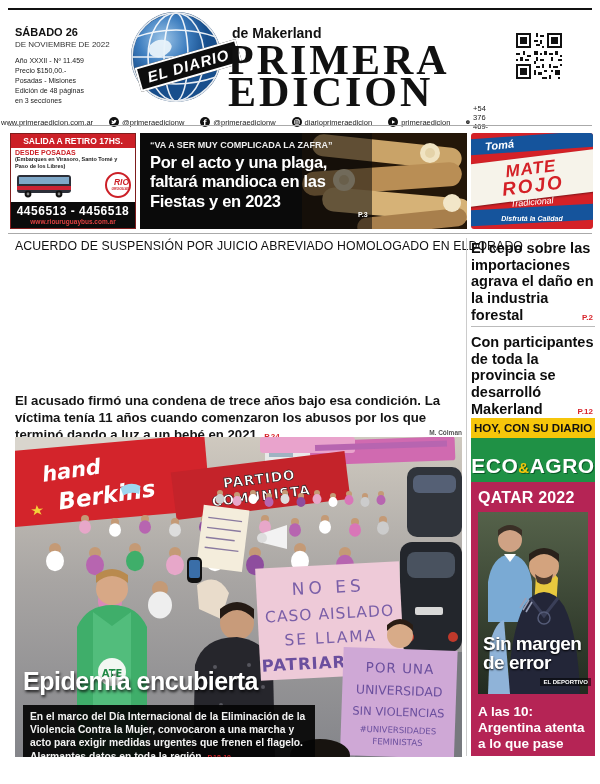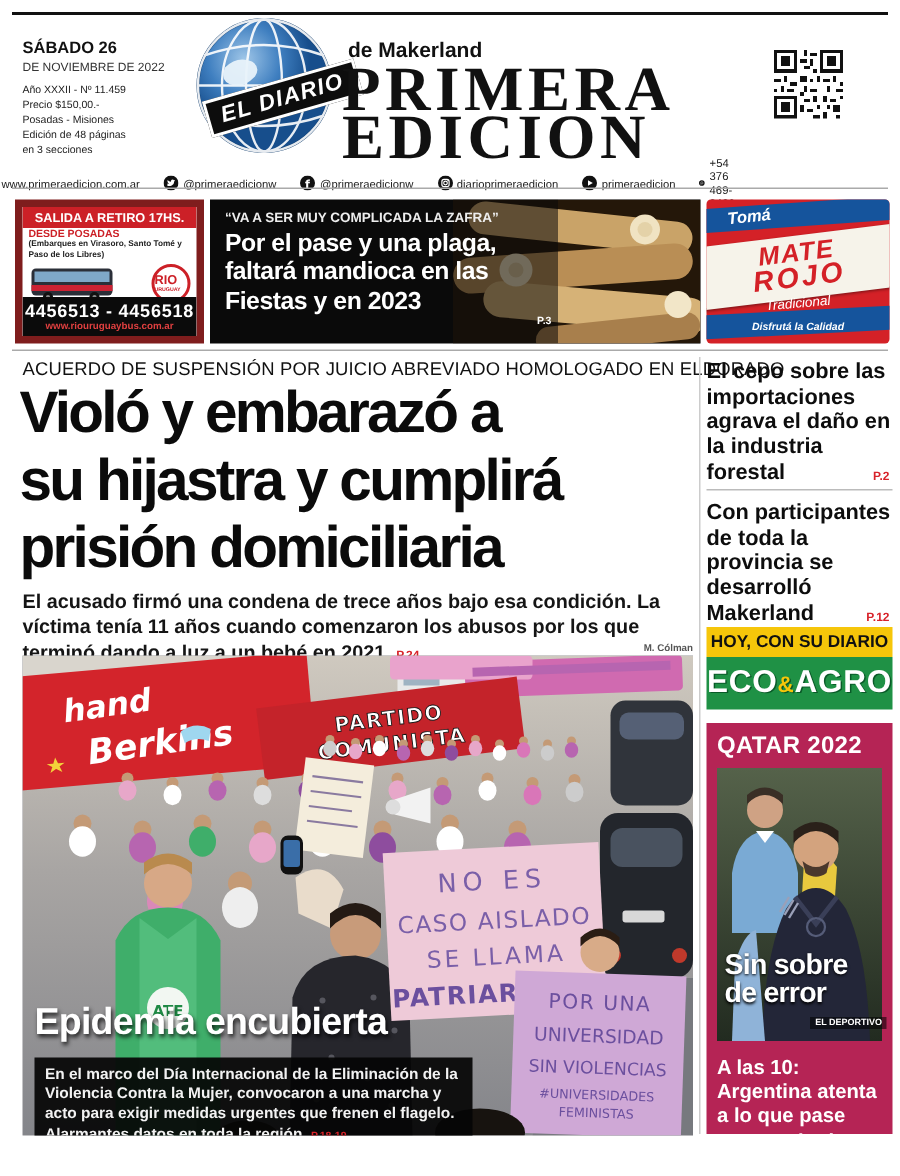--- a/index.html
+++ b/index.html
@@ -25,28 +25,28 @@
   .mast1{top:30px;}
   .mast2{top:62px;}
   .qr{position:absolute;left:516px;top:33px;}
   .socialbar{position:absolute;left:0;top:104px;width:484px;display:flex;
          justify-content:center;gap:16px;align-items:center;}
   .socialbar .it{display:flex;align-items:center;gap:3px;font-size:7.5px;color:#222;}
 
   
   .adrow{position:absolute;left:0;top:131px;width:600px;height:100px;}
   .busad{position:absolute;left:10px;top:2px;width:126px;height:96px;background:#fff;
-         border:5px solid #7f1d1d;box-sizing:border-box;overflow:hidden;}
+         border:1px solid #7f1d1d;box-sizing:border-box;overflow:hidden;}
   .busad .hd{background:#cc2027;color:#fff;font-weight:bold;font-size:8.5px;
          text-align:center;padding:2px 0;}
   .busad .sub{color:#cc2027;font-weight:bold;font-size:7px;padding:1px 4px 0;}
   .busad .note{font-size:5.5px;color:#222;padding:0 4px;line-height:1.25;font-weight:bold;}
   .busad .mid{position:relative;height:30px;}
   .riocircle{position:absolute;right:4px;top:2px;width:26px;height:26px;border:2px solid #cc2027;
-         border-radius:50%;background:#fff;text-align:left;box-sizing:border-box;}
+         border-radius:50%;background:#fff;text-align:right;box-sizing:border-box;font-style:italic;}
   .riocircle .rio{color:#cc2027;font-weight:bold;font-size:8.5px;line-height:1.1;margin-top:4px;}
   .riocircle .uru{color:#cc2027;font-size:3.5px;font-weight:bold;}
   .busad .ft{position:absolute;bottom:0;left:0;right:0;background:#0b0b0b;text-align:center;padding:2px 0 3px;}
   .busad .ft .tel{color:#fff;font-weight:bold;font-size:12px;letter-spacing:0.5px;}
   .busad .ft .url{color:#e04040;font-size:6.5px;font-weight:bold;}
 
   .teaser{position:absolute;left:140px;top:2px;width:327px;height:96px;background:#0a0a0a;overflow:hidden;}
   .teaser .kick{position:absolute;left:10px;top:7px;color:#eee;font-size:9px;font-weight:bold;}
   .teaser .hl{position:absolute;left:10px;top:20px;color:#fff;font-weight:bold;
          font-size:16.5px;line-height:1.18;letter-spacing:-0.3px;}
@@ -73,21 +73,21 @@
 
   
   .vrule{position:absolute;left:466px;top:238px;height:518px;width:1px;background:#ccc;}
   .sidebar-story{position:absolute;left:471px;width:124px;font-size:14.5px;font-weight:bold;line-height:1.15;color:#0d0d0d;}
   .s1{top:240px;}
   .s2{top:334px;}
   .shr{position:absolute;left:471px;width:124px;height:1px;background:#bbb;top:326px;}
   .sidebar-story .pgref{position:absolute;right:2px;bottom:1px;margin-left:47px;}
   .promo{position:absolute;left:471px;top:418px;width:124px;}
   .promo .y{background:#f6c60a;color:#111;font-weight:bold;font-size:11.5px;text-align:center;padding:4px 0;}
-  .promo .g{background:#1f9145;color:#fff;font-weight:bold;font-size:21px;text-align:center;padding:5px 0 6px;
+  .promo .g{background:#1f9145;color:#fff;font-weight:bold;font-size:21px;text-align:center;padding:16px 0 6px;
         letter-spacing:0.5px;text-shadow:1px 1px 0 #0a5a28;}
   .promo .g .amp{color:#f6c60a;font-size:15px;}
   .qatar{position:absolute;left:471px;top:482px;width:124px;height:274px;background:#b52455;box-sizing:border-box;padding:7px;}
   .qatar .qh{color:#fff;font-weight:bold;font-size:16px;letter-spacing:0.2px;}
   .qphoto{position:absolute;left:7px;top:30px;width:110px;height:182px;overflow:hidden;}
   .qtitle{position:absolute;left:12px;top:152px;color:#fff;font-weight:bold;font-size:19px;line-height:1.02;
         letter-spacing:-0.5px;text-shadow:0 1px 2px #000;}
   .qbrand{position:absolute;right:4px;top:196px;color:#fff;font-weight:bold;font-size:6px;background:rgba(0,0,0,.55);padding:1px 3px;}
   .qbottom{position:absolute;left:7px;top:222px;width:110px;color:#fff;font-weight:bold;font-size:13.5px;line-height:1.2;}
   .qbrand2{font-size:6px;margin-left:6px;position:relative;top:-2px;}
@@ -288,21 +288,21 @@
             <circle cx="128" cy="20" r="5" fill="#e4d2a8"></circle>
           <circle cx="42" cy="47" r="11" fill="#efe0bd"></circle>
             <circle cx="42" cy="47" r="5" fill="#ddc89c"></circle>
           <circle cx="150" cy="70" r="9" fill="#f2e6c8"></circle>
         </g>
         <rect width="70" height="96" fill="#0a0a0a" opacity="0.55"></rect>
         <rect width="165" height="96" fill="none"></rect>
       </svg>
       <div class="kick">“VA A SER MUY COMPLICADA LA ZAFRA”</div>
       <div class="hl">
-        <div>Por el pase y una plaga,</div>
+        <div>Por el acto y una plaga,</div>
         <div>faltará mandioca en las</div>
         <div>Fiestas y en 2023</div>
       </div>
       <div class="p3">P.3</div>
     </div>
 
     <div class="matead">
       <div class="rib top"></div>
       <div class="rib bot"></div>
       <div class="toma">Tomá</div>
@@ -311,25 +311,20 @@
         <div class="rojo">ROJO</div>
       </div>
       <div class="trad">Tradicional</div>
       <div class="slogan">Disfrutá la Calidad</div>
     </div>
   </div>
 
   <div class="rule" style="top:233px"></div>
 
   <div class="kicker">ACUERDO DE SUSPENSIÓN POR JUICIO ABREVIADO HOMOLOGADO EN ELDORADO</div>
-  <div class="headline">
-    <div>Violó y embarazó a</div>
-    <div>su hijastra y cumplirá</div>
-    <div>prisión domiciliaria</div>
-  </div>
   <div class="deck">
     <span>El acusado firmó una condena de trece años bajo esa condición. La víctima tenía 11 años cuando comenzaron los abusos por los que terminó dando a luz a un bebé en 2021.</span>
     <span class="pg">P.24</span>
   </div>
 
   <div class="vrule"></div>
 
   <div class="sidebar-story s1" style="position:absolute;">
     <span>El cepo sobre las importaciones agrava el daño en la industria forestal</span>
     <span class="pgref pg">P.2</span>
@@ -374,21 +369,21 @@
         <g stroke="#9aa0b8" stroke-width="1.6">
             <line x1="48" y1="86" x2="42" y2="96"></line>
             <line x1="51" y1="88" x2="45" y2="98"></line>
             <line x1="54" y1="90" x2="48" y2="100"></line>
           </g>
         <circle cx="66" cy="106" r="6" fill="none" stroke="#555c78" stroke-width="1.5"></circle>
         <path d="M12,130 q6,-20 14,-22 l6,74 -22,0z" fill="#8fb3d8"></path>
       </svg>
     </div>
     <div class="qtitle">
-      <div>Sin sobre</div>
+      <div>Sin margen</div>
       <div>de error</div>
     </div>
     <div class="qbrand">EL DEPORTIVO</div>
     <div class="qbottom">
       <span>A las 10: Argentina atenta a lo que pase entre Polonia y Arabia</span>
       <span class="qbrand2">EL DEPORTIVO</span>
     </div>
   </div>
 
   <div class="credit">M. Cólman</div>

